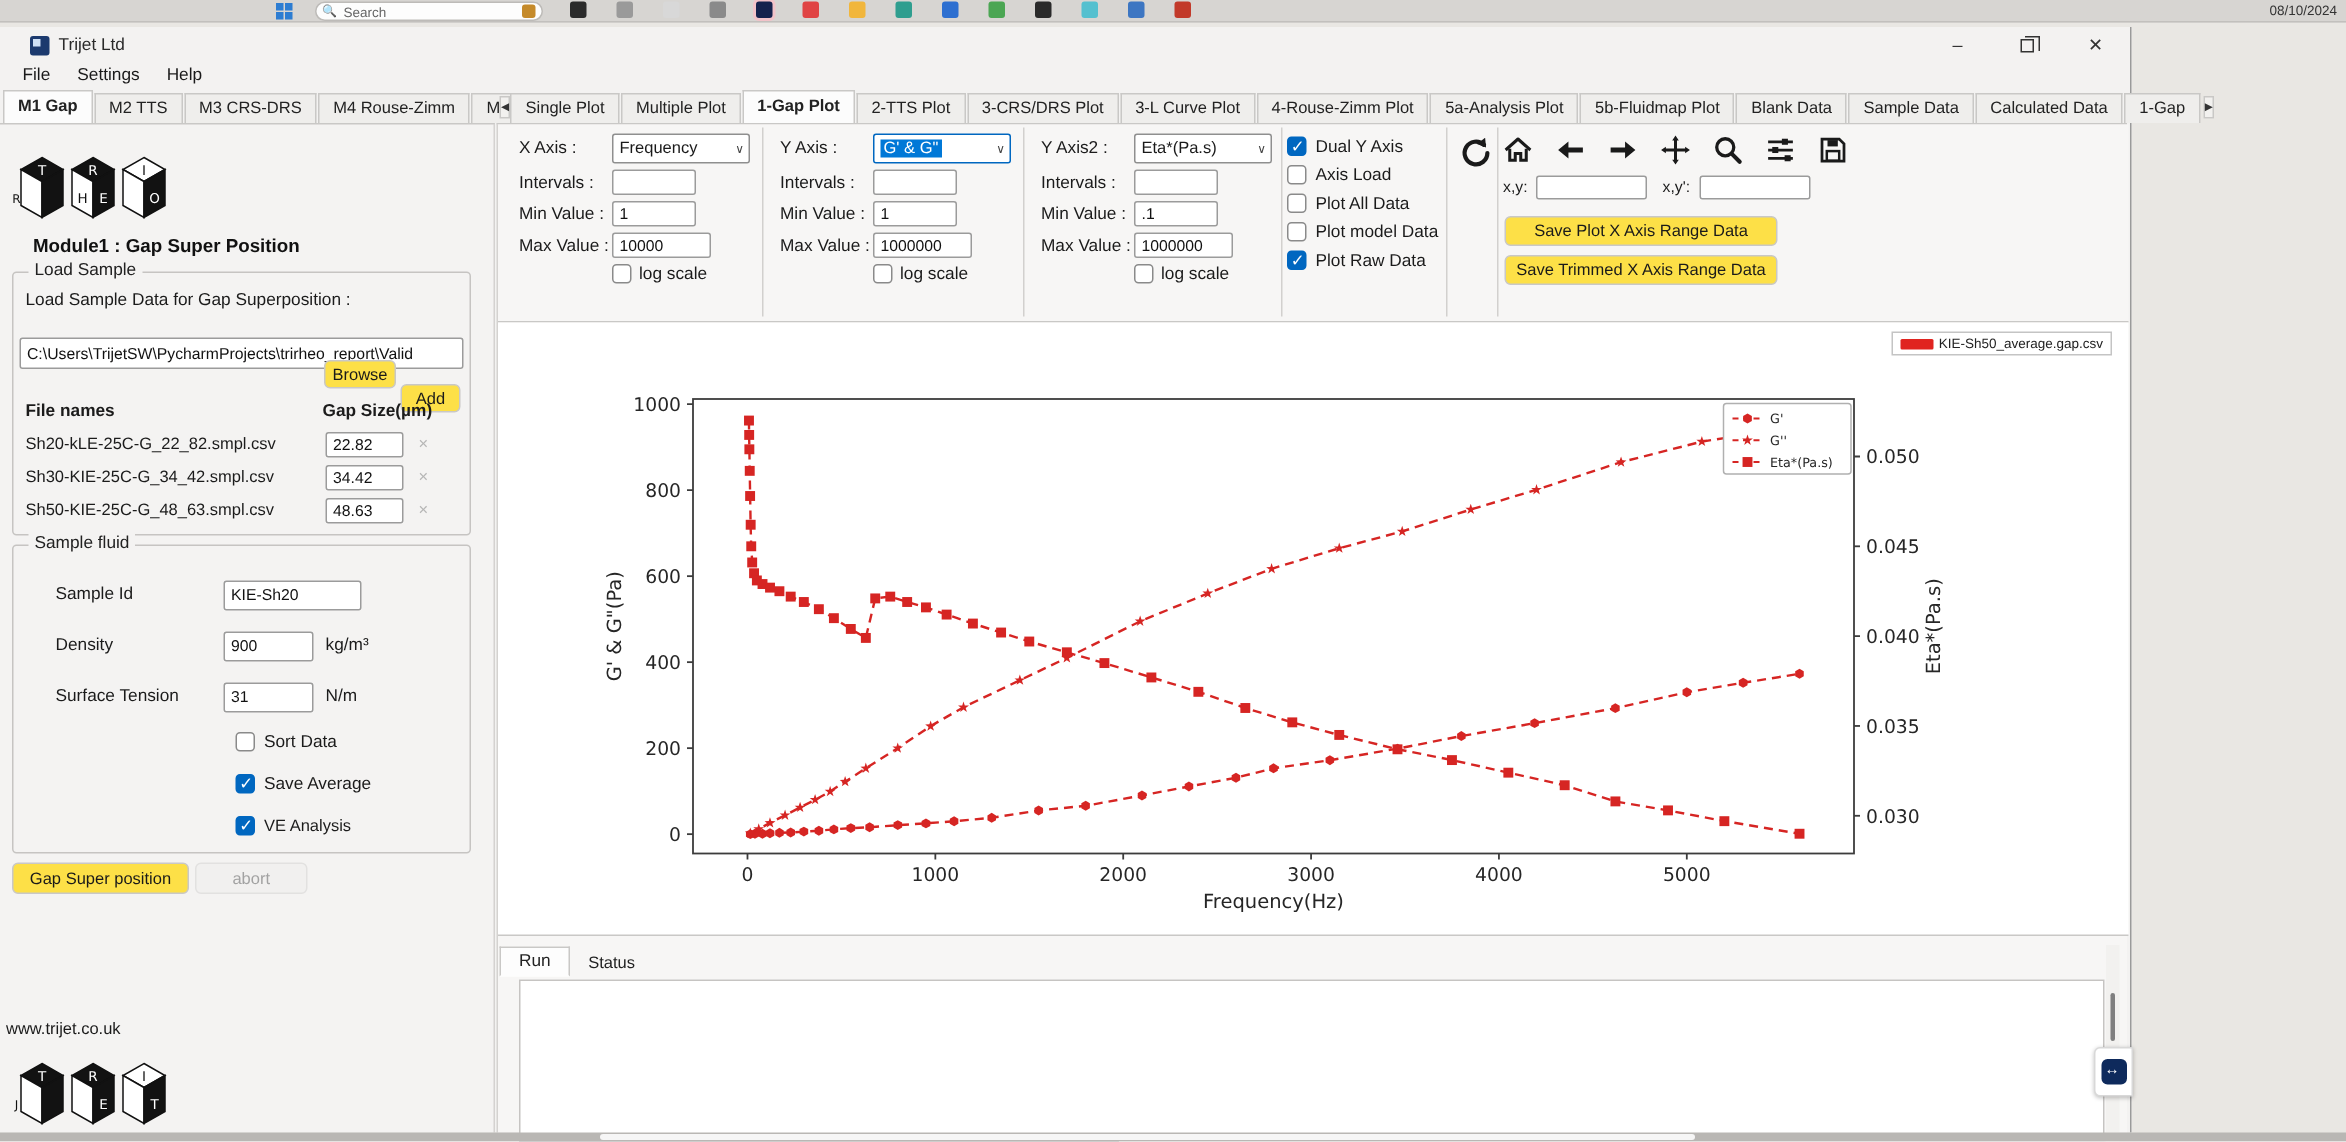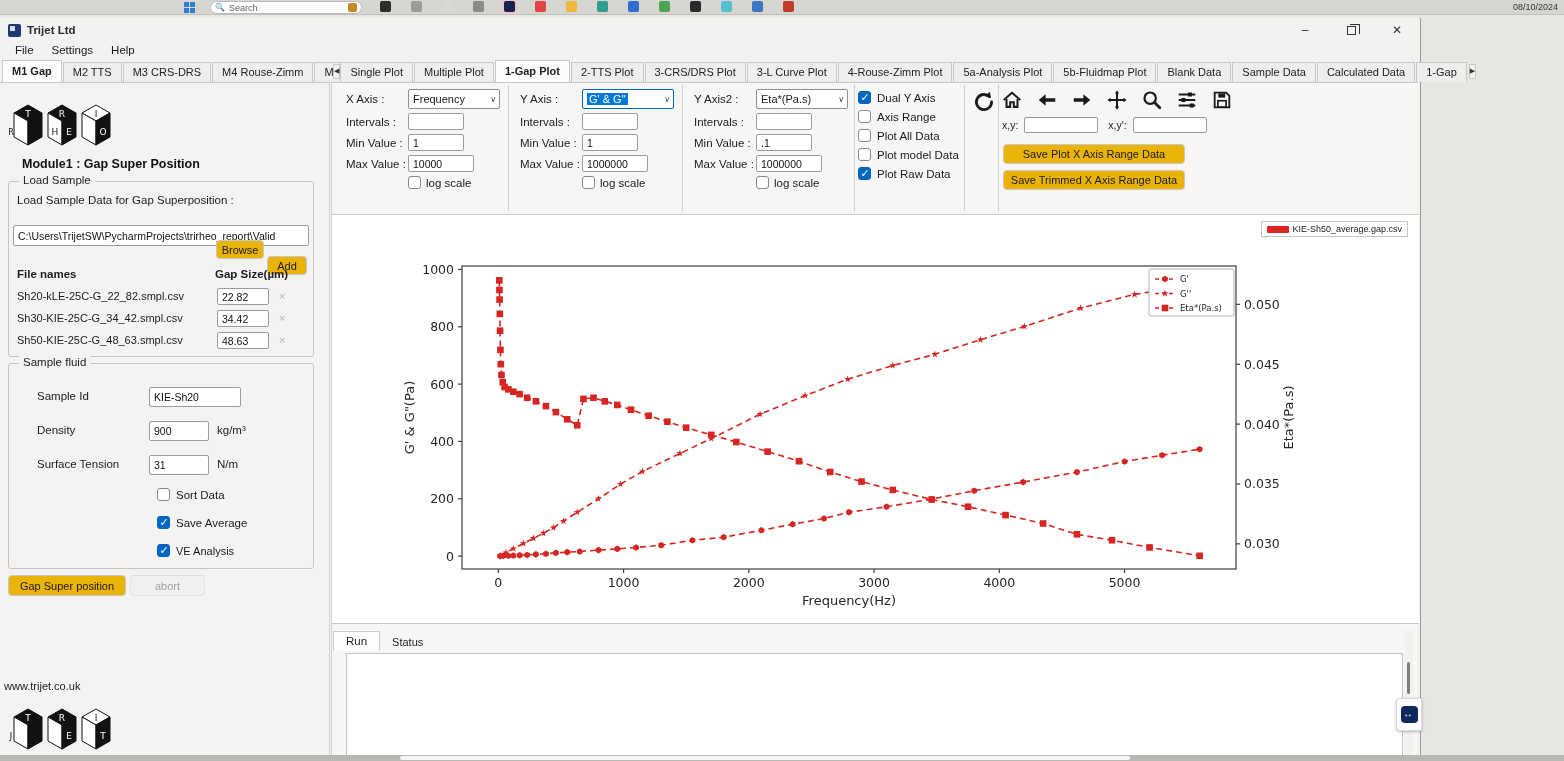--- a/index.html
+++ b/index.html
@@ -15,21 +15,21 @@
   .search-pill .glass{font-size:8px;line-height:8px;color:#555;}
   .search-pill .stxt{font-size:9px;color:#666;flex:1;}
   .search-pill .sic{width:9px;height:9px;border-radius:2px;background:#c58a2a;}
   .tb-icons{position:absolute;left:380px;top:1px;display:flex;gap:20px;}
   .tb-ic{width:11px;height:11px;border-radius:2px;}
   .tb-ic.hl{box-shadow:0 0 0 2px #f2c3c9;}
   .tb-date{position:absolute;right:6px;top:2px;font-size:9px;color:#333;}
 
   
   .app{position:absolute;left:0;top:18px;width:1421px;height:737px;background:#f3f2f1;border-right:1px solid #9a9a9a;}
-  .titlebar{position:absolute;left:0;top:0;width:100%;height:24px;background:#f3f2f1;display:flex;align-items:center;padding-left:8px;gap:6px;font-weight:bold;}
+  .titlebar{position:absolute;left:0;top:0;width:100%;height:24px;background:#f3f2f1;display:flex;align-items:center;padding-left:20px;gap:6px;}
   .title-ic{width:13px;height:13px;position:relative;background:#1c3a6e;border-radius:2px;}
   .title-ic::after{content:"";position:absolute;left:2px;top:2px;width:5px;height:5px;background:#cfe0f5;}
   .title-txt{font-size:11.5px;color:#2a2a2a;}
   .win-ctrls{position:absolute;right:0;top:0;height:24px;display:flex;}
   .wbtn{width:46px;height:24px;display:flex;align-items:center;justify-content:center;font-size:12px;color:#333;}
   .wbtn .restore{width:9px;height:9px;border:1px solid #333;position:relative;background:transparent;}
   .wbtn .restore::before{content:"";position:absolute;left:2px;top:-3px;width:9px;height:9px;border:1px solid #333;border-left:none;border-bottom:none;}
   .menubar{position:absolute;left:0;top:24px;width:330px;height:18px;display:flex;gap:4px;padding-left:8px;}
   .menu-item{font-size:11.5px;padding:2px 7px;}
 
@@ -44,21 +44,21 @@
 
   
   .left-panel{position:absolute;left:0;top:64px;width:330px;height:673px;border-top:1px solid #c9c8c6;background:#f4f3f2;border-right:1px solid #d4d2d0;}
   .module-title{position:absolute;left:22px;top:74px;font-size:12.5px;font-weight:bold;color:#111;}
   .grp{position:absolute;border:1px solid #c6c4c2;border-radius:3px;background:#f4f3f2;}
   .grp>.legend{position:absolute;left:10px;top:-8px;background:#f4f3f2;padding:0 4px;font-size:11.5px;color:#222;}
   .ls{left:8px;top:98px;width:306px;height:176px;}
   .sf{left:8px;top:280px;width:306px;height:206px;}
   .lbl{font-size:11.5px;color:#1b1b1b;}
   .tin{background:#fff;border:1px solid #9b9b9b;border-radius:2px;font-size:10.5px;padding:1px 4px;color:#111;display:flex;align-items:center;}
-  .btn{background:#eab308;border:1px solid #c9c8c6;border-radius:4px;font-size:11px;display:flex;align-items:center;justify-content:center;color:#1a1a1a;}
+  .btn{background:#fde047;border:1px solid #c9c8c6;border-radius:4px;font-size:11px;display:flex;align-items:center;justify-content:center;color:#1a1a1a;}
   .btn.disabled{background:#f1f0ef;color:#a2a2a2;border-color:#e2e1e0;}
   .xdel{color:#b5b5b5;font-size:11px;}
   .cbrow{display:flex;align-items:center;gap:6px;}
   .cb{width:13px;height:13px;border:1px solid #8a8a8a;border-radius:3px;background:#fff;position:relative;flex:0 0 13px;}
   .cb.checked{background:#0067c0;border-color:#0067c0;}
   .cb.checked::after{content:"\2713";position:absolute;left:1.5px;top:-1px;color:#fff;font-size:11px;}
   .website{position:absolute;left:4px;top:597px;font-size:11px;color:#1a1a1a;}
   .hthumb{position:absolute;height:3px;background:#8f8f8f;border-radius:2px;}
 
   
@@ -381,21 +381,21 @@
         <div class="vdiv" style="left:522px;"></div>
         <div class="vdiv" style="left:632px;"></div>
         <div class="vdiv" style="left:666px;"></div>
         <div class="opts" id="plotOptions">
             <div class="cbrow" style="margin-bottom: 6px;">
               <span class="cb checked"></span>
               <span class="lbl" style="font-size: 11.5px;">Dual Y Axis</span>
             </div>
             <div class="cbrow" style="margin-bottom: 6px;">
               <span class="cb"></span>
-              <span class="lbl" style="font-size: 11.5px;">Axis Range</span>
+              <span class="lbl" style="font-size: 11.5px;">Axis Load</span>
             </div>
             <div class="cbrow" style="margin-bottom: 6px;">
               <span class="cb"></span>
               <span class="lbl" style="font-size: 11.5px;">Plot All Data</span>
             </div>
             <div class="cbrow" style="margin-bottom: 6px;">
               <span class="cb"></span>
               <span class="lbl" style="font-size: 11.5px;">Plot model Data</span>
             </div>
             <div class="cbrow" style="margin-bottom: 20px;">

